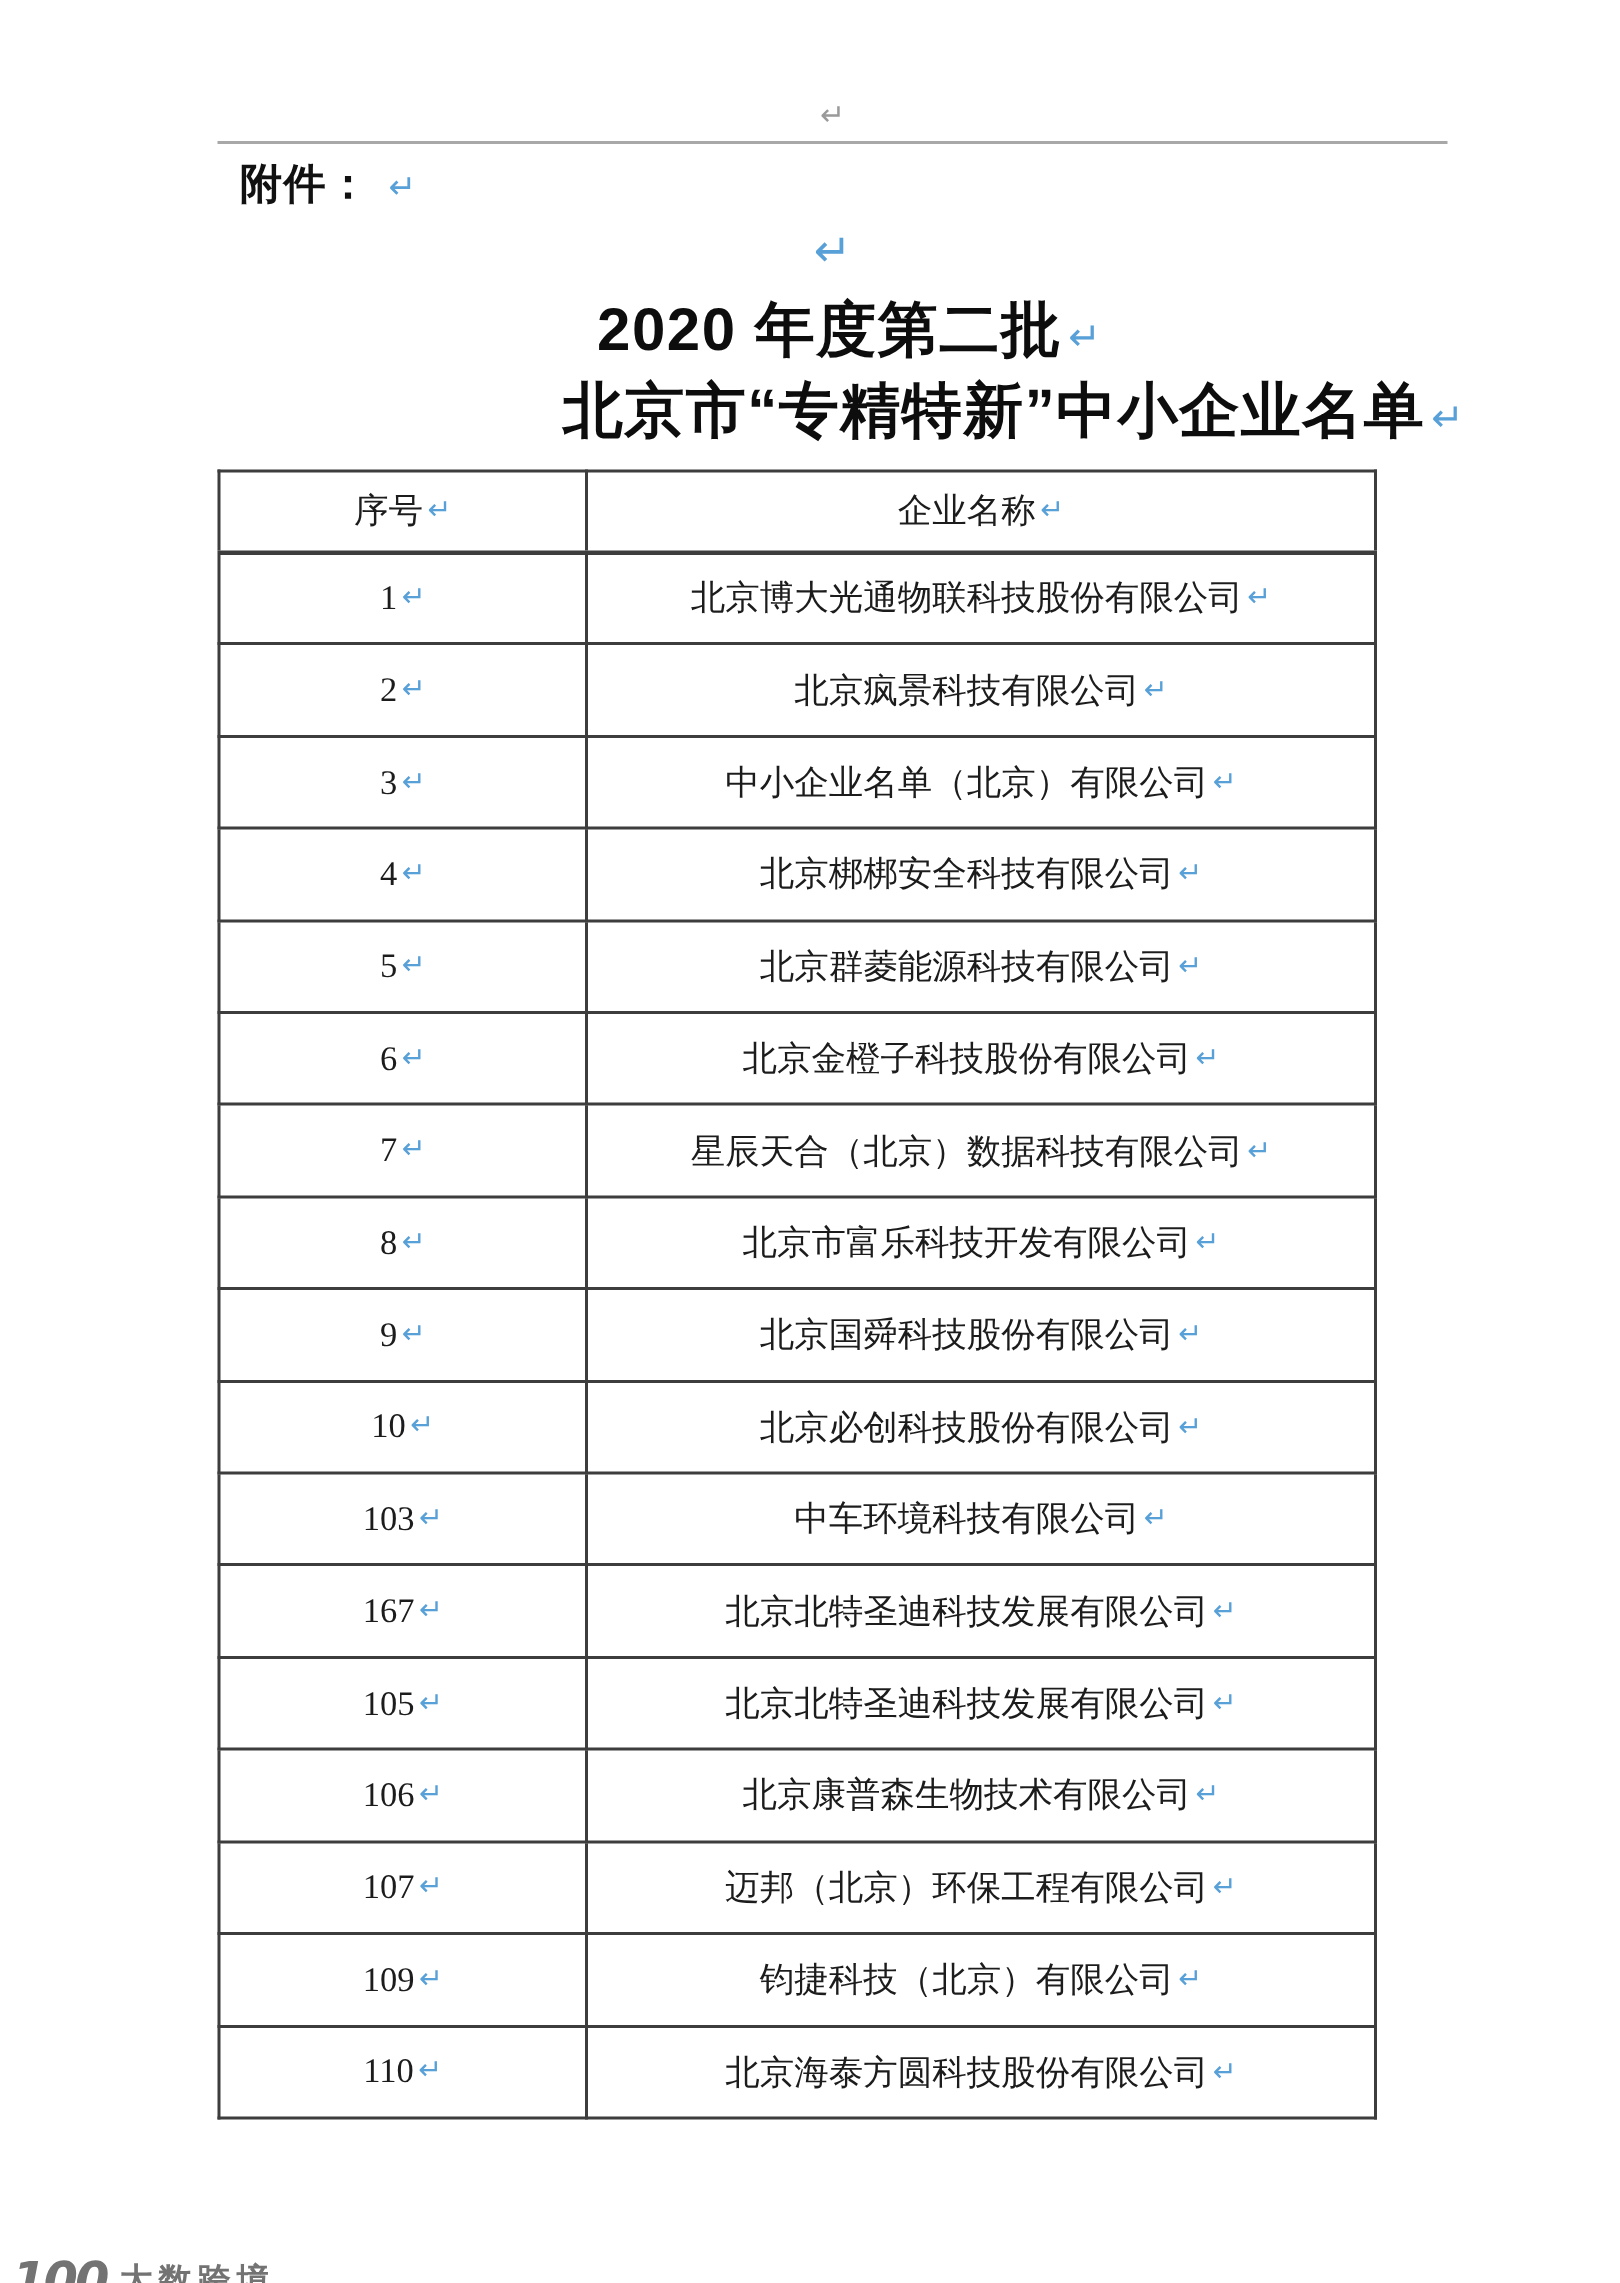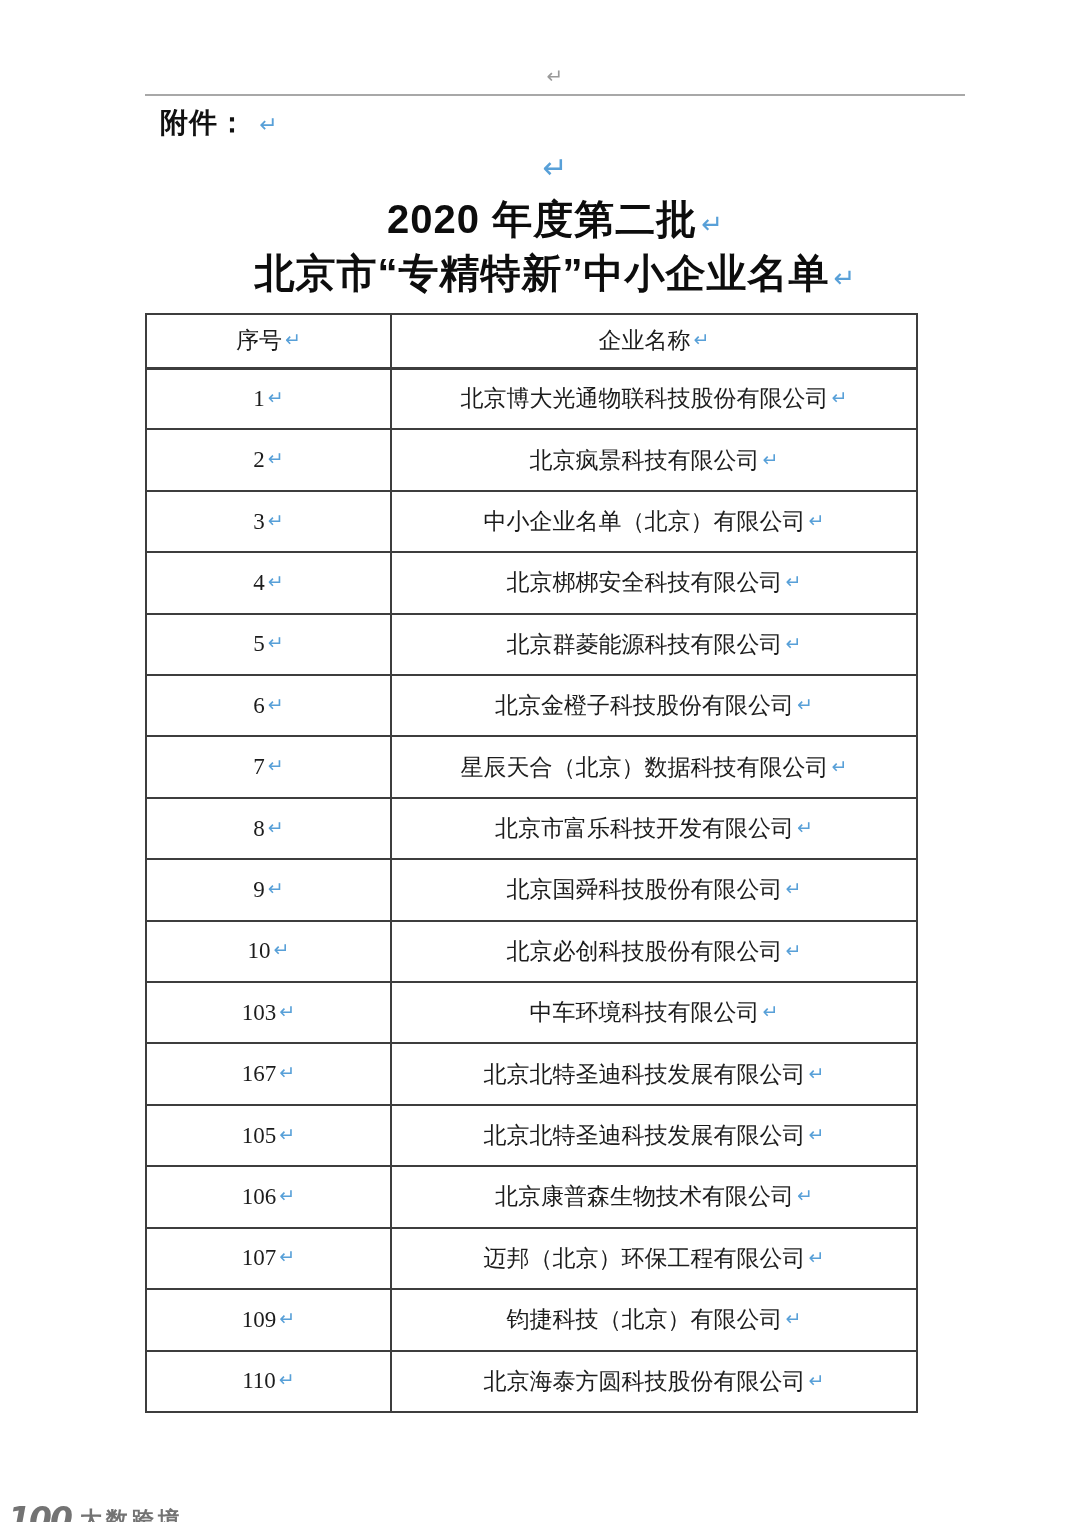--- a/index.html
+++ b/index.html
@@ -27,28 +27,28 @@
     position:absolute; top:104px; left:145px;
     font-family:"Liberation Sans","DejaVu Sans",sans-serif;
     font-weight:700; font-size:28px; color:#111111; letter-spacing:1px;margin-left:15px;
   }
   .attachment .pmark { font-size:22px; margin-left:12px; letter-spacing:0; }
   .center-pmark {
     position:absolute; top:150px; left:145px; width:820px; text-align:center;
     font-size:30px;
   }
   .title {
-    position:absolute; left:145px; width:820px; text-align:center;
+    position:absolute; left:156px; width:820px; text-align:center;
     font-family:"Liberation Sans","DejaVu Sans",sans-serif;
     font-weight:800; font-size:40px; color:#0d0d0d; letter-spacing:1px;
     white-space:nowrap;
   }
   .title .pmark { font-size:26px; margin-left:4px; letter-spacing:0; }
   .title-1 { top:192px; }
-  .title-2 { top:246px; }
+  .title-2 { top:246px;text-align:right; }
   table.company {
     position:absolute; top:313px; left:145px; width:771px; height:1100px;
     border-collapse:collapse; table-layout:fixed;
   }
   table.company col.c-index { width:245px; }
   table.company col.c-name  { width:526px; }
   table.company th, table.company td {
     border:2px solid var(--border);
     text-align:center; vertical-align:middle;
     font-weight:400; color:#1c1c1c;

